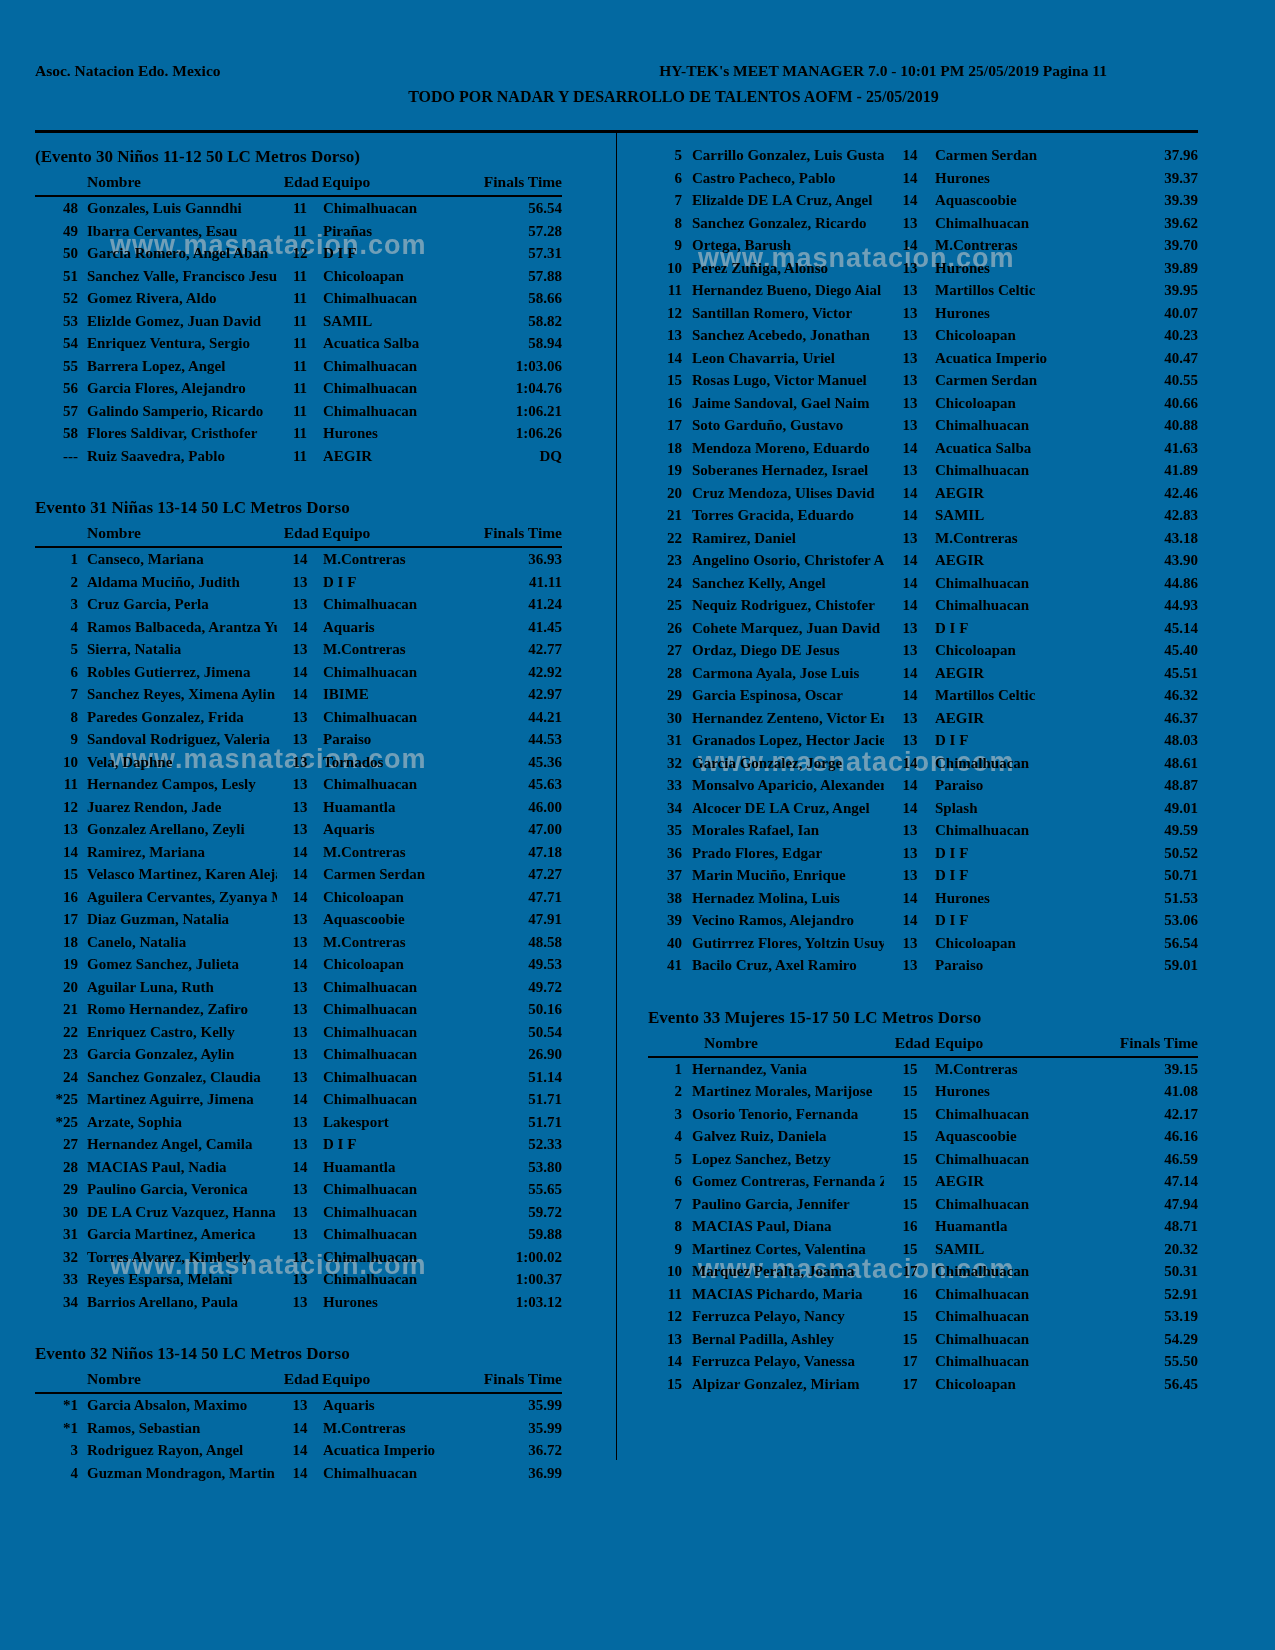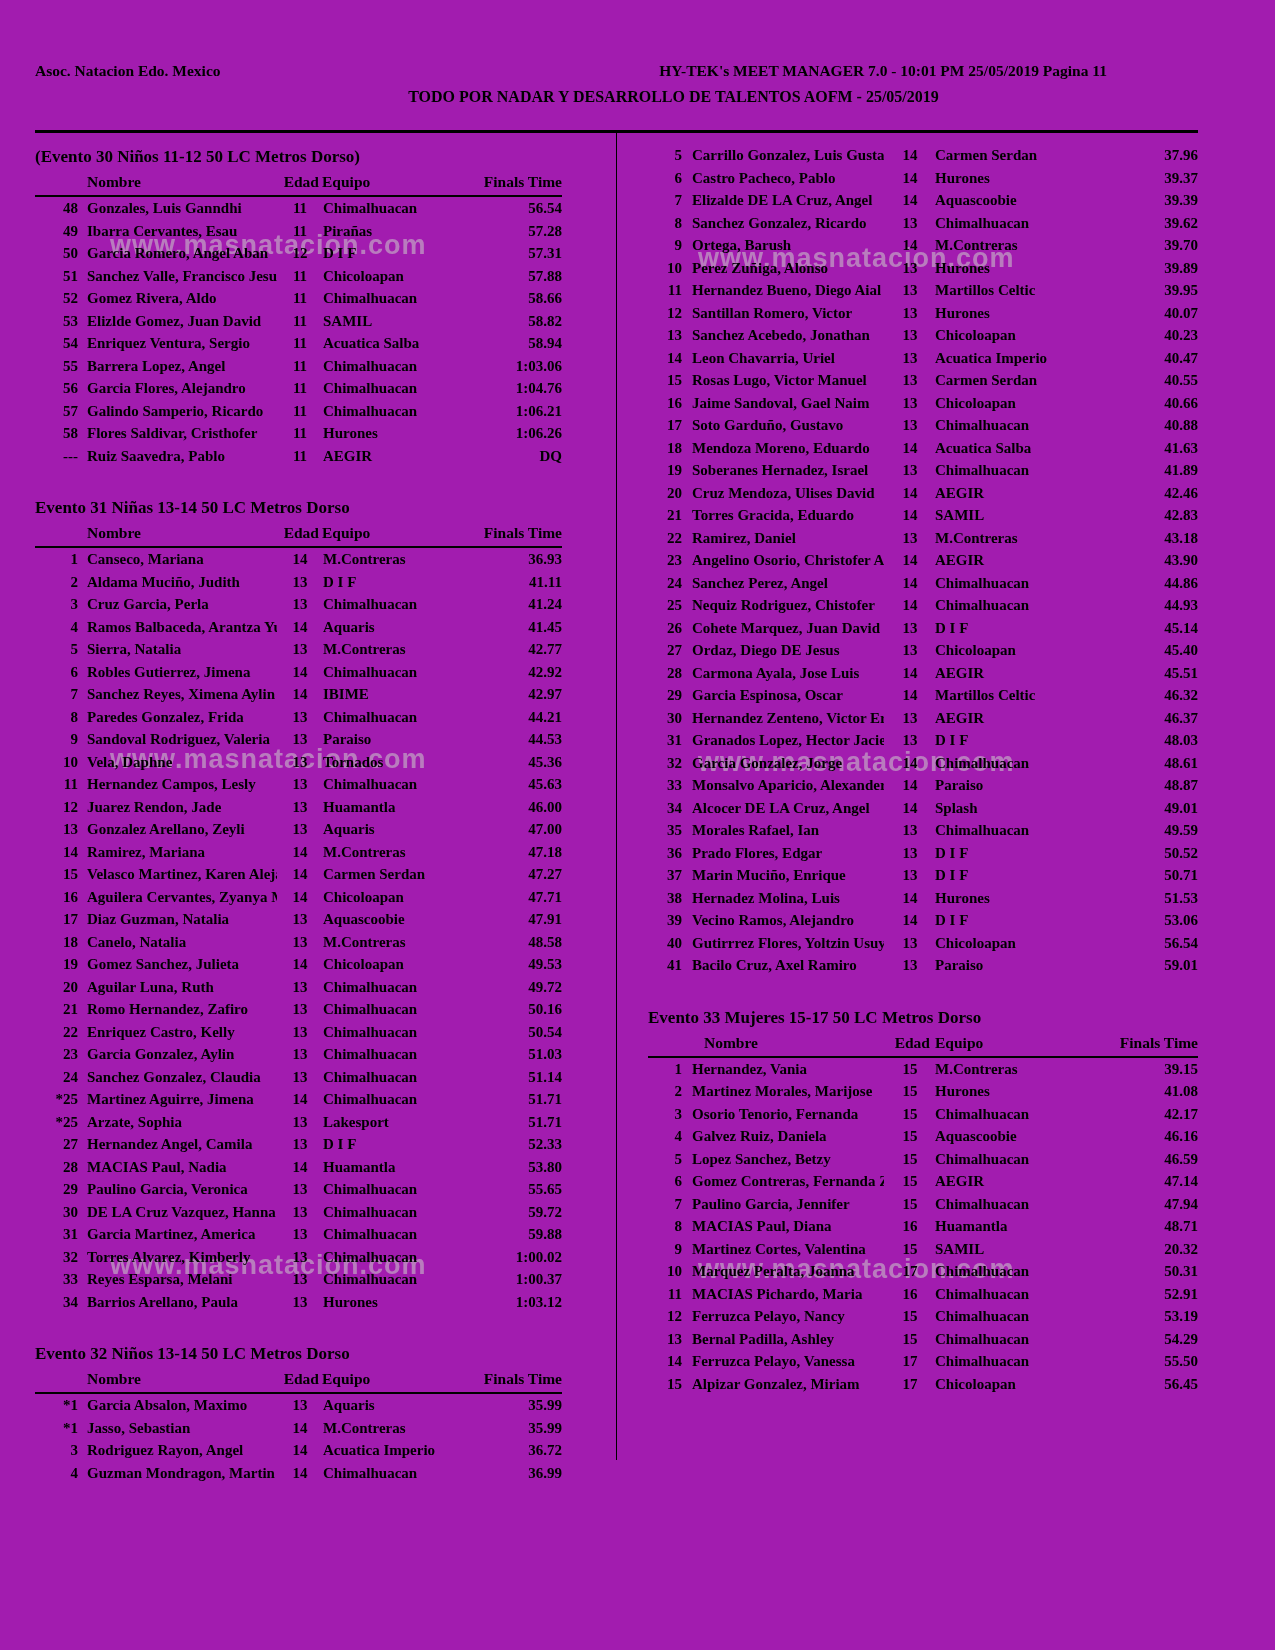--- a/index.html
+++ b/index.html
@@ -1,16 +1,16 @@
 <!DOCTYPE html>
 <html><head>
 <meta charset="utf-8">
 <style>
   html,body{margin:0;padding:0;background:#e8e8e8;}
-  .page{position:relative;width:1275px;height:1650px;background:#a21caf;margin:0 auto;
+  .page{position:relative;width:1275px;height:1650px;background:#0369a1;margin:0 auto;
         font-family:"Liberation Serif",serif;font-weight:bold;color:#000;overflow:hidden;}
   .hdr-left{position:absolute;top:62px;left:35px;font-size:15.5px;white-space:nowrap;}
   .hdr-right{position:absolute;top:62px;right:168px;font-size:15.5px;white-space:nowrap;}
   .title{position:absolute;top:88px;left:0;width:100%;text-align:center;font-size:16px;padding-left:36px;}
   .subtitle{position:absolute;top:112px;left:0;width:100%;text-align:center;font-size:15.5px;}
   .top-rule{position:absolute;top:130px;left:35px;width:1163px;height:3px;background:#000;}
   .col-divider{position:absolute;top:133px;left:616px;width:1px;height:1327px;background:#000;}
   .cols{position:absolute;top:138px;left:35px;width:1163px;height:1500px;}
   .col{position:absolute;top:0;}
   .col-left{left:0;width:527px;}
@@ -312,21 +312,21 @@
             <span class="c-name">Enriquez Castro, Kelly</span>
             <span class="c-age">13</span>
             <span class="c-team">Chimalhuacan</span>
             <span class="c-time">50.54</span>
           </div>
           <div class="row">
             <span class="c-place">23</span>
             <span class="c-name">Garcia Gonzalez, Aylin</span>
             <span class="c-age">13</span>
             <span class="c-team">Chimalhuacan</span>
-            <span class="c-time">51.03</span>
+            <span class="c-time">26.90</span>
           </div>
           <div class="row">
             <span class="c-place">24</span>
             <span class="c-name">Sanchez Gonzalez, Claudia</span>
             <span class="c-age">13</span>
             <span class="c-team">Chimalhuacan</span>
             <span class="c-time">51.14</span>
           </div>
           <div class="row">
             <span class="c-place">*25</span>
@@ -409,21 +409,21 @@
           </div>
           <div class="row">
             <span class="c-place">*1</span>
             <span class="c-name">Garcia Absalon, Maximo</span>
             <span class="c-age">13</span>
             <span class="c-team">Aquaris</span>
             <span class="c-time">35.99</span>
           </div>
           <div class="row">
             <span class="c-place">*1</span>
-            <span class="c-name">Jasso, Sebastian</span>
+            <span class="c-name">Ramos, Sebastian</span>
             <span class="c-age">14</span>
             <span class="c-team">M.Contreras</span>
             <span class="c-time">35.99</span>
           </div>
           <div class="row">
             <span class="c-place">3</span>
             <span class="c-name">Rodriguez Rayon, Angel</span>
             <span class="c-age">14</span>
             <span class="c-team">Acuatica Imperio</span>
             <span class="c-time">36.72</span>
@@ -567,21 +567,21 @@
           </div>
           <div class="row">
             <span class="c-place">23</span>
             <span class="c-name">Angelino Osorio, Christofer A</span>
             <span class="c-age">14</span>
             <span class="c-team">AEGIR</span>
             <span class="c-time">43.90</span>
           </div>
           <div class="row">
             <span class="c-place">24</span>
-            <span class="c-name">Sanchez Perez, Angel</span>
+            <span class="c-name">Sanchez Kelly, Angel</span>
             <span class="c-age">14</span>
             <span class="c-team">Chimalhuacan</span>
             <span class="c-time">44.86</span>
           </div>
           <div class="row">
             <span class="c-place">25</span>
             <span class="c-name">Nequiz Rodriguez, Chistofer</span>
             <span class="c-age">14</span>
             <span class="c-team">Chimalhuacan</span>
             <span class="c-time">44.93</span>

